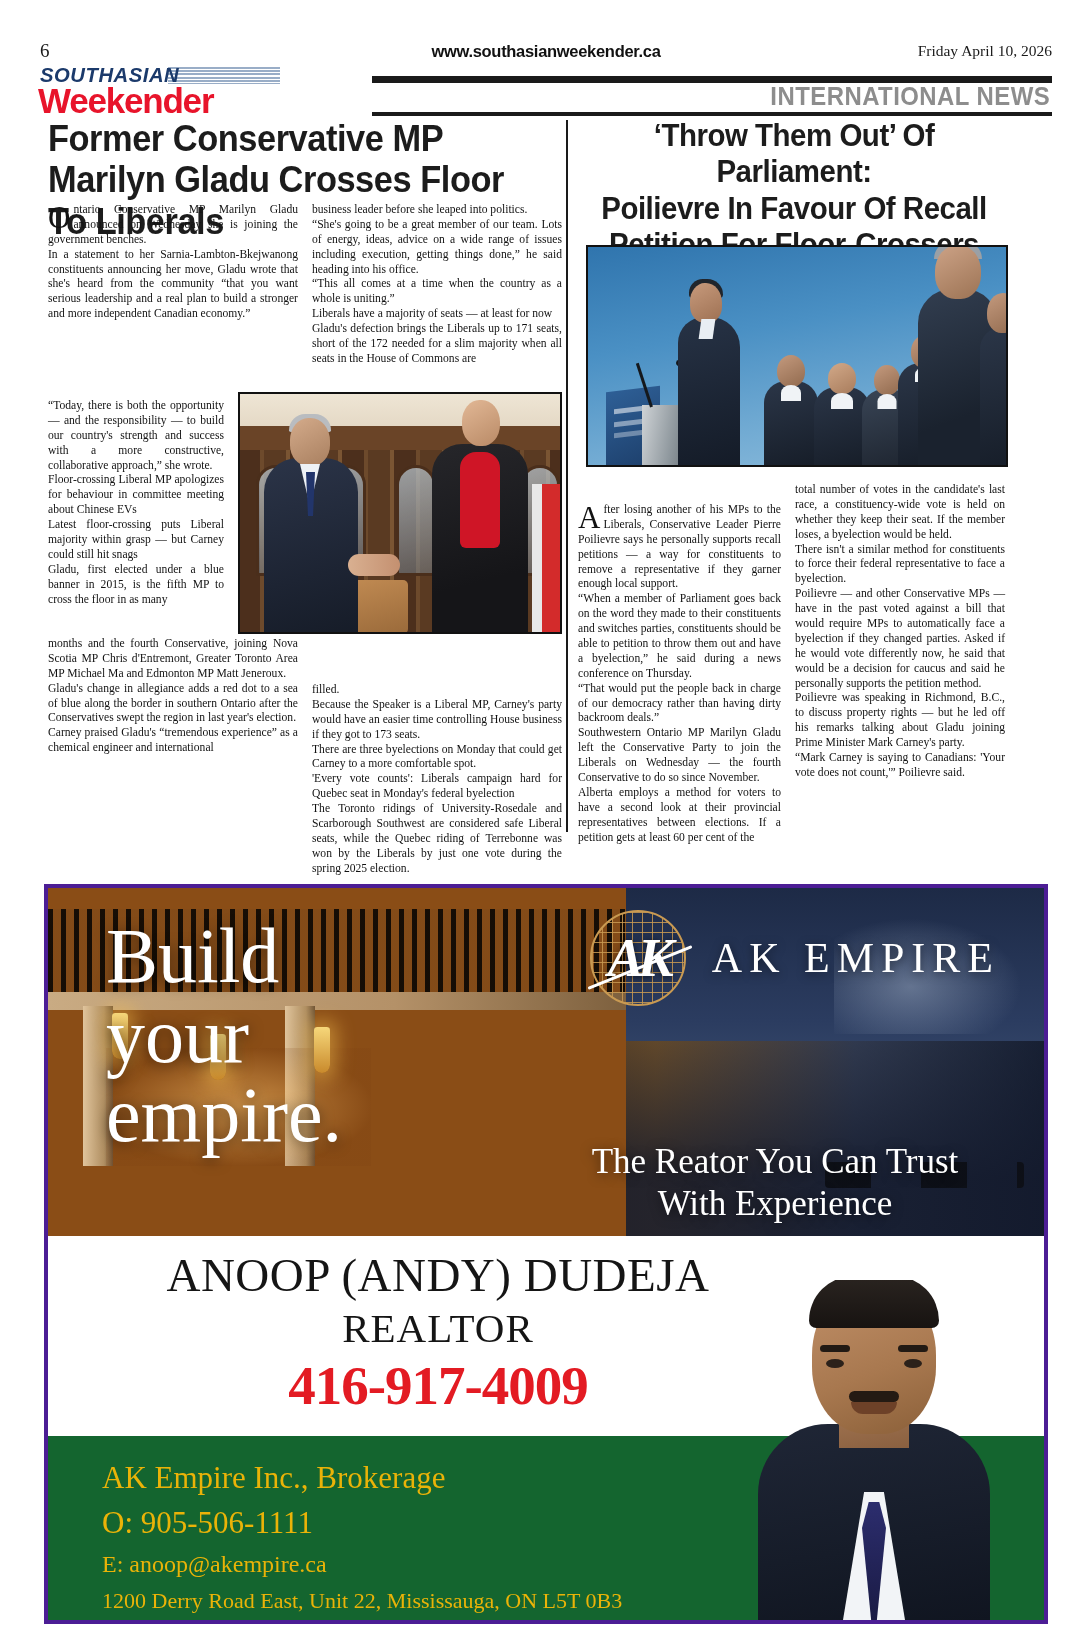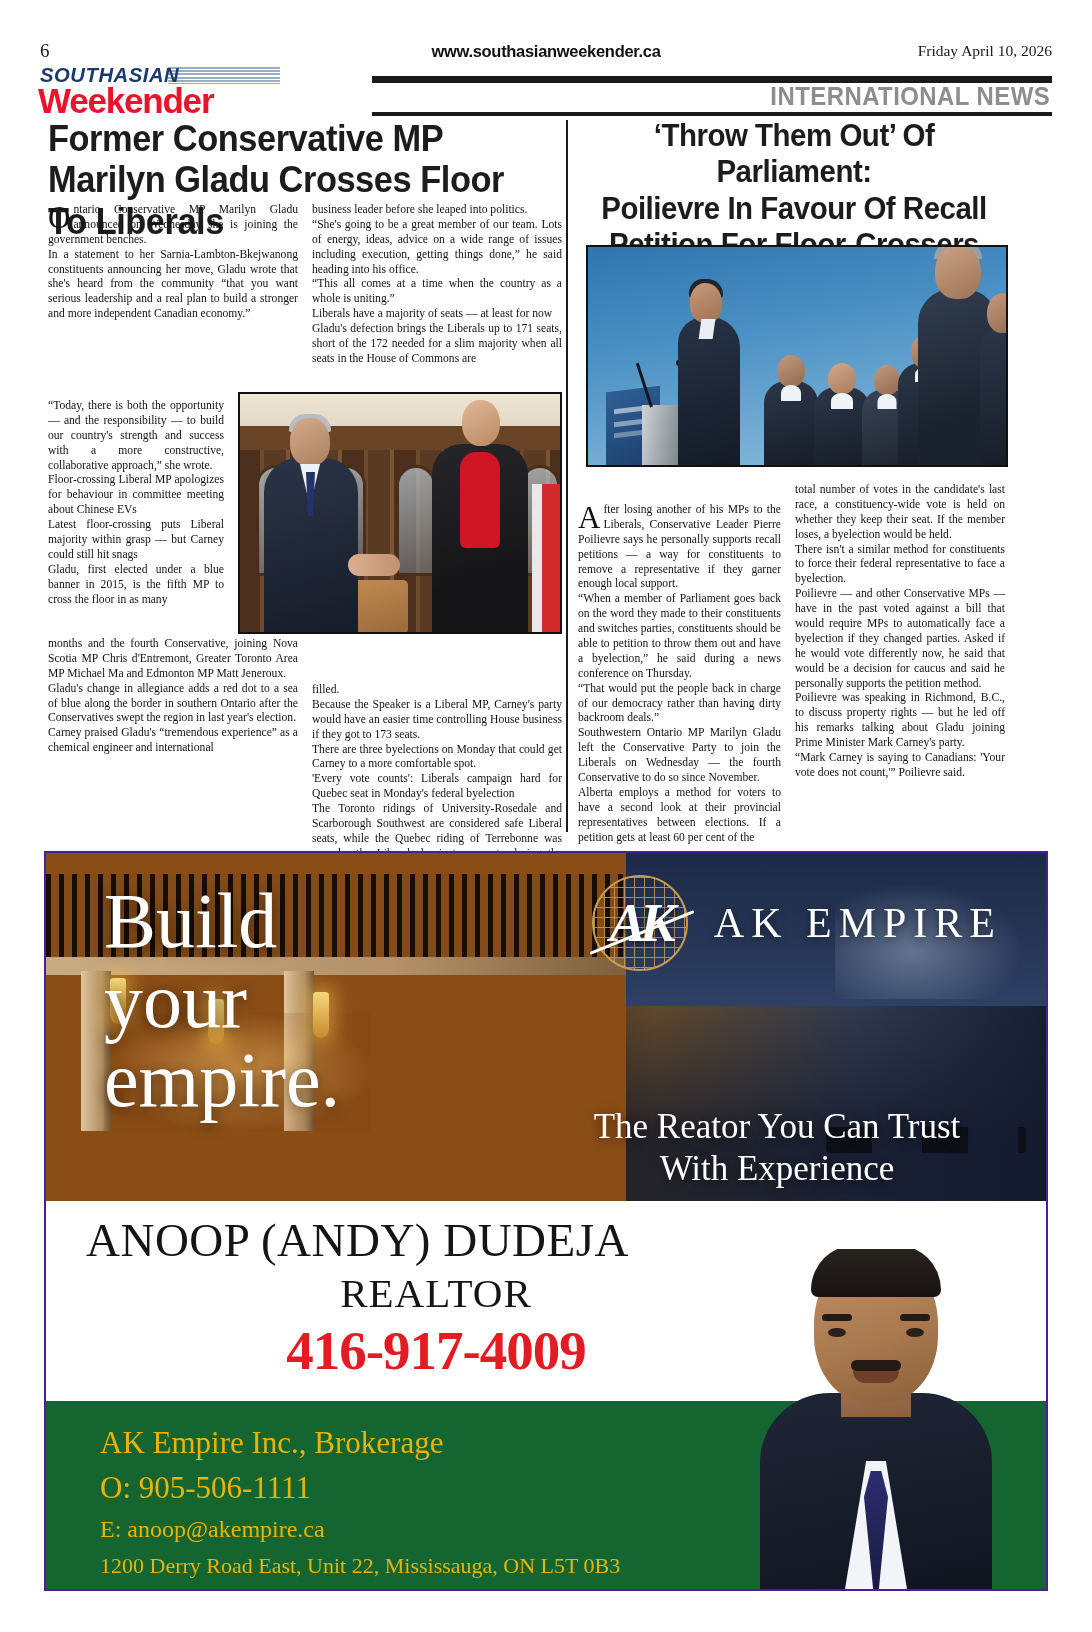--- a/index.html
+++ b/index.html
@@ -265,22 +265,22 @@
   .chair {
     position:absolute; left: 112px; bottom: 0; width: 58px; height: 54px;
     background: linear-gradient(165deg,#c08a52,#9a6a3a); border-radius: 5px;
   }
   .flag {
     position:absolute; right: 0; bottom: 0; width: 30px; height: 150px;
     background: linear-gradient(90deg,#e8e8e8 0 35%, #d32b2b 35% 100%);
   }
 
   
-  #ad { position:absolute; left: 44px; top: 851px; width: 1004px; height: 740px;
-        border: 2px solid #4c1d95; overflow: hidden; background:#fff; }
+  #ad { position:absolute; left: 44px; top: 884px; width: 1004px; height: 740px;
+        border: 4px solid #4c1d95; overflow: hidden; background:#fff; }
 
   .ad-hero { position:absolute; left:0; top:0; right:0; height: 348px; overflow:hidden; }
   .hero-sky {
     position:absolute; left: 52%; top:0; right:0; bottom:0;
     background: linear-gradient(180deg,#1d2a46 0%, #2b3c60 38%, #3d5070 64%, #243550 100%);
   }
   .hero-cloud {
     position:absolute; right: 4%; top: 8%; width: 40%; height: 34%;
     background: radial-gradient(ellipse at 40% 60%, rgba(190,205,225,.40), rgba(190,205,225,0) 68%);
   }
@@ -359,21 +359,21 @@
     text-shadow: 0 2px 10px rgba(0,0,0,.5);
   }
   .ad-tagline {
     position:absolute; right: 34px; bottom: 10px; width: 470px; text-align:center;
     font-family: "Liberation Serif", serif; font-size: 35px; line-height: 1.22;
     color:#ffffff; text-shadow: 0 2px 12px rgba(0,0,0,.6);
   }
 
   .ad-mid { position:absolute; left:0; top: 348px; right:0; height: 200px; background:#fff; }
   .ad-name {
-    position:absolute; left: 40px; top: 12px; width: 700px; text-align:left;
+    position:absolute; left: 40px; top: 12px; width: 700px; text-align:center;
     font-family: "Liberation Serif", serif; font-size: 47px; color:#151515; letter-spacing:0.5px;
   }
   .ad-role {
     position:absolute; left: 40px; top: 68px; width: 700px; text-align:center;
     font-family: "Liberation Serif", serif; font-size: 41px; color:#151515; letter-spacing:1px;
   }
   .ad-phone {
     position:absolute; left: 40px; top: 118px; width: 700px; text-align:center;
     font-family: "Liberation Serif", serif; font-weight:700; font-size: 55px;
     color:#e31b23; letter-spacing:-1px;

